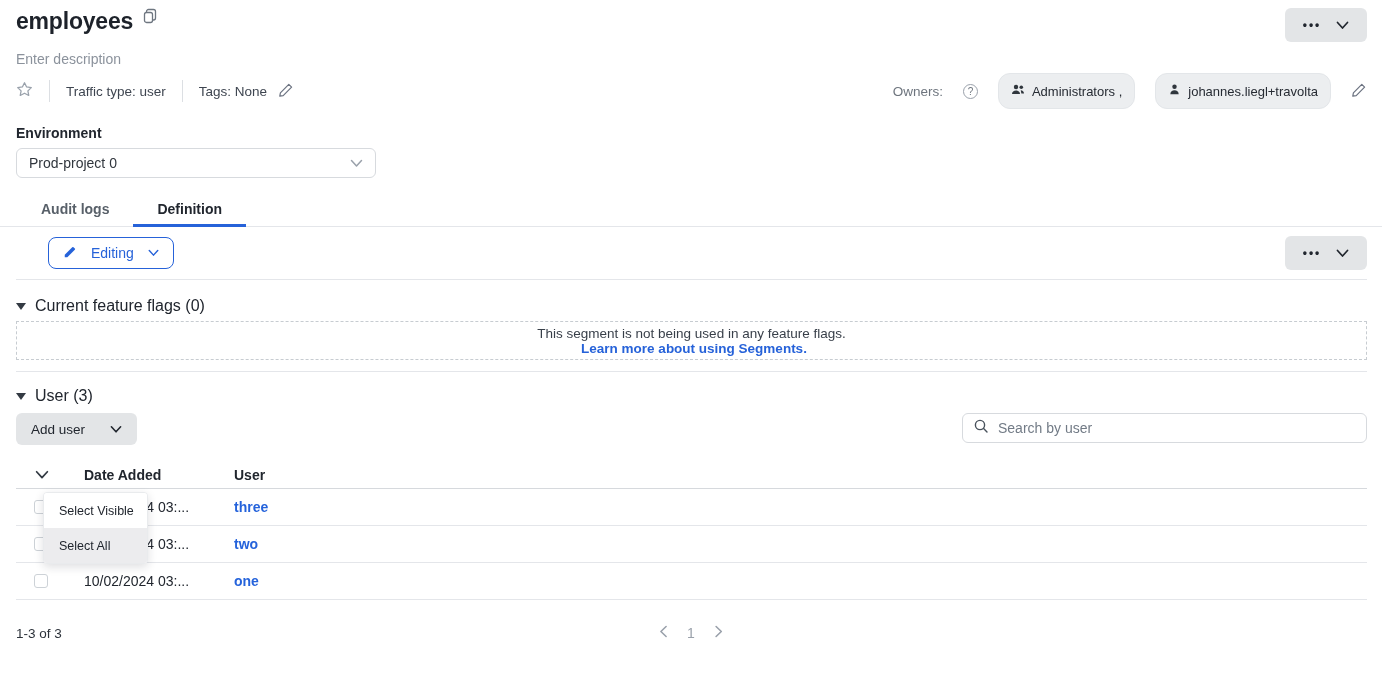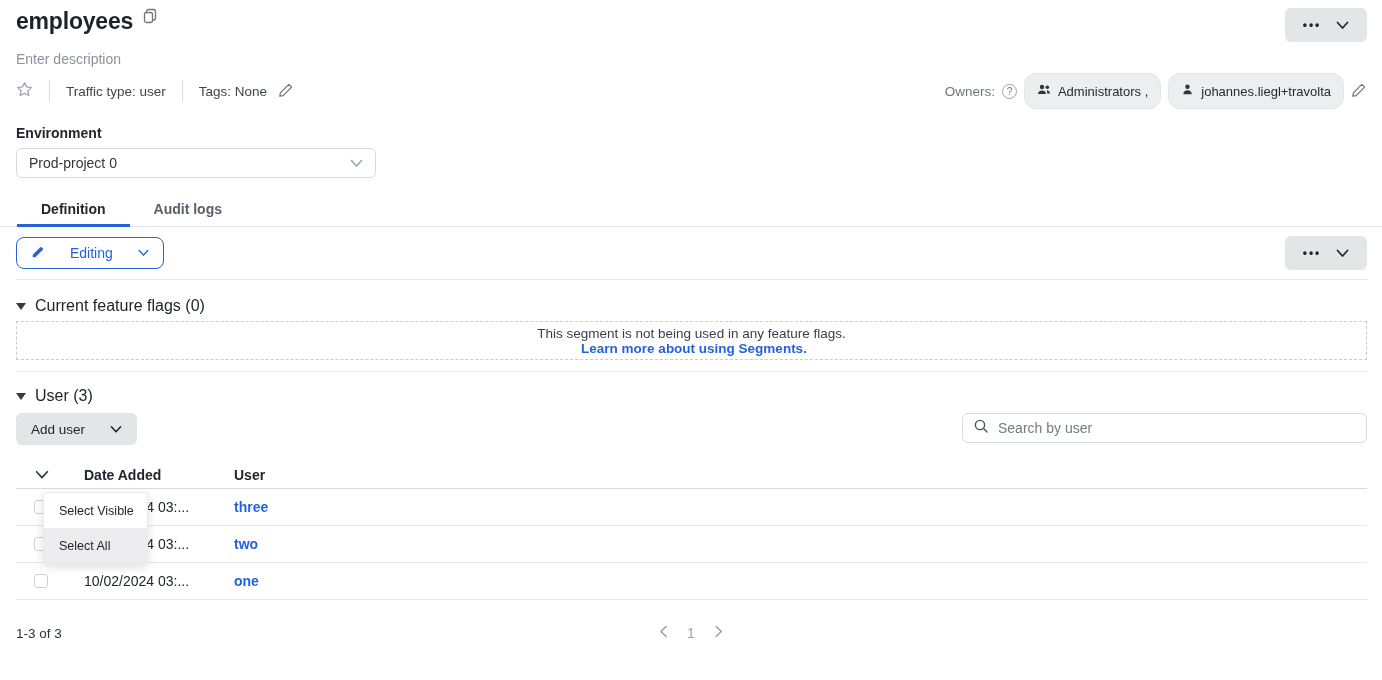--- a/index.html
+++ b/index.html
@@ -19,21 +19,21 @@
     cursor:pointer; color:#21262e;
   }
   .dots { font-size:12px; font-weight:700; letter-spacing:2px; line-height:1; }
   .chev { display:block; }
   .description { margin-top:9px; padding-left:16px; font-size:14px; color:#8b929c; cursor:text; }
 
   .meta-row { display:flex; align-items:center; margin-top:12px; padding:0 15px 0 16px;
               font-size:13.5px; color:#3e4550; height:24px; }
   .vdiv { width:1px; height:22px; background:#dcdfe3; margin:0 16px; }
   .icon-btn { background:none; border:none; padding:0; display:flex; align-items:center; cursor:pointer; }
-  .meta-right { margin-left:auto; display:flex; align-items:center; gap:7px;text-align:right; }
+  .meta-right { margin-left:auto; display:flex; align-items:center; gap:20px;text-align:right; }
   .owners-label { color:#6e757e; font-size:13.5px; }
   .help-circle { width:15px; height:15px; border:1px solid #9aa1ab; border-radius:50%;
                  font-size:10px; color:#6e757e; display:flex; align-items:center; justify-content:center; }
   .chip { height:36px; padding:0 12px; background:#eceef0; border:1px solid #e3e6e9; border-radius:12px;
           display:flex; align-items:center; gap:7px; font-size:13px; color:#262b33; cursor:pointer; }
 
   
   .env-label { margin-top:22px; padding-left:16px; font-size:14px; font-weight:700; color:#21262e; }
   .env-select { margin-left:16px; margin-top:7px; width:360px; height:30px; border:1px solid #d7dade;
                 border-radius:6px; display:flex; align-items:center; padding:0 12px; font-size:14px;
@@ -43,21 +43,21 @@
   
   .tabs { margin-top:15px; display:flex; border-bottom:1px solid #e4e6ea; padding-left:17px; }
   .tab { height:34px; padding:0 24px; display:flex; align-items:center; font-size:14px; font-weight:700;
          color:#586069; cursor:pointer; border-bottom:3px solid transparent; margin-bottom:-1px; }
   .tab.active { color:#21262e; border-bottom-color:#2662d9; }
 
   
   .toolbar { display:flex; align-items:center; justify-content:space-between; margin-top:9px;
              padding:0 15px 0 16px; }
   .editing-btn { height:32px; padding:0 14px; background:#fff; border:1px solid #2662d9; border-radius:8px;
-                 color:#2662d9; display:flex; align-items:center; gap:25px; font-size:14px; cursor:pointer; }
+                 color:#2662d9; display:flex; align-items:center; gap:14px; font-size:14px; cursor:pointer;margin-left:32px; }
   .hdiv { height:1px; background:#e4e6ea; margin:9px 15px 0 16px; }
 
   
   .section-head { margin-top:17px; padding-left:16px; display:flex; align-items:center; gap:9px;
                   font-size:16px; color:#21262e; cursor:pointer; width:max-content; }
   .tri-down { width:0; height:0; border-left:5px solid transparent; border-right:5px solid transparent;
               border-top:7px solid #333a43; }
   .dashed-box { margin:6px 15px 0 16px; border:1px dashed #c7ccd1; height:39px; display:flex;
                 align-items:center; justify-content:center; font-size:13.5px; color:#383f49;flex-direction:column; }
   .learn-link { color:#2662d9; font-weight:700; margin-left:5px; text-decoration:none; cursor:pointer; }
@@ -193,22 +193,22 @@
   <div class="env-select">
     <span>Prod-project 0</span>
     <span class="chev">
       <svg width="13" height="9" viewBox="0 0 13 9">
           <polyline points="1.5,1.5 6.5,7 11.5,1.5" fill="none" stroke="#9aa1ab" stroke-width="1.5" stroke-linecap="round" stroke-linejoin="round"></polyline>
         </svg>
     </span>
   </div>
 
   <div class="tabs">
+    <div class="tab">Audit logs</div>
     <div class="tab active">Definition</div>
-    <div class="tab">Audit logs</div>
   </div>
 
   <div class="toolbar">
     <button class="editing-btn">
       <span>
         <svg width="14" height="14" viewBox="0 0 16 16">
             <path d="M2 14v-2.9L10.6 2.5a1 1 0 0 1 1.4 0l1.5 1.5a1 1 0 0 1 0 1.4L4.9 14H2z" fill="#2662d9"></path>
           </svg>
       </span>
       <span>Editing</span>

